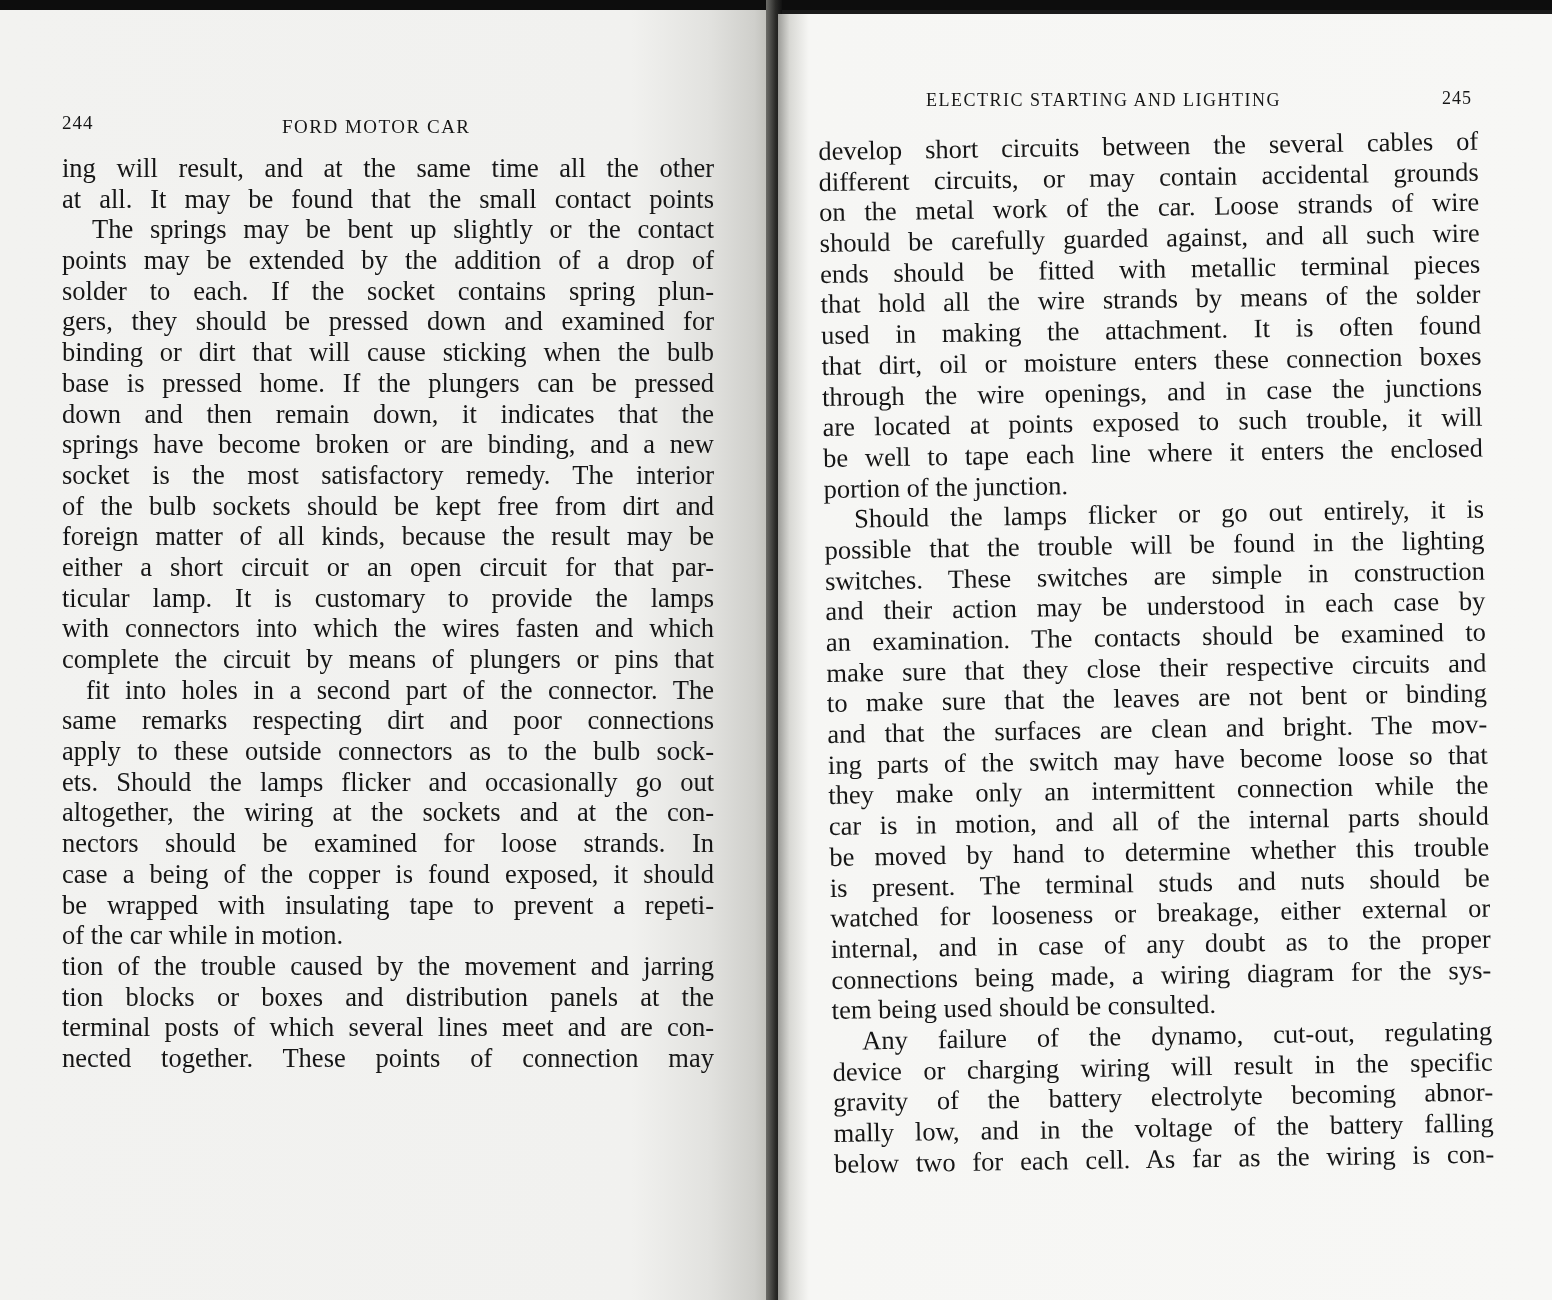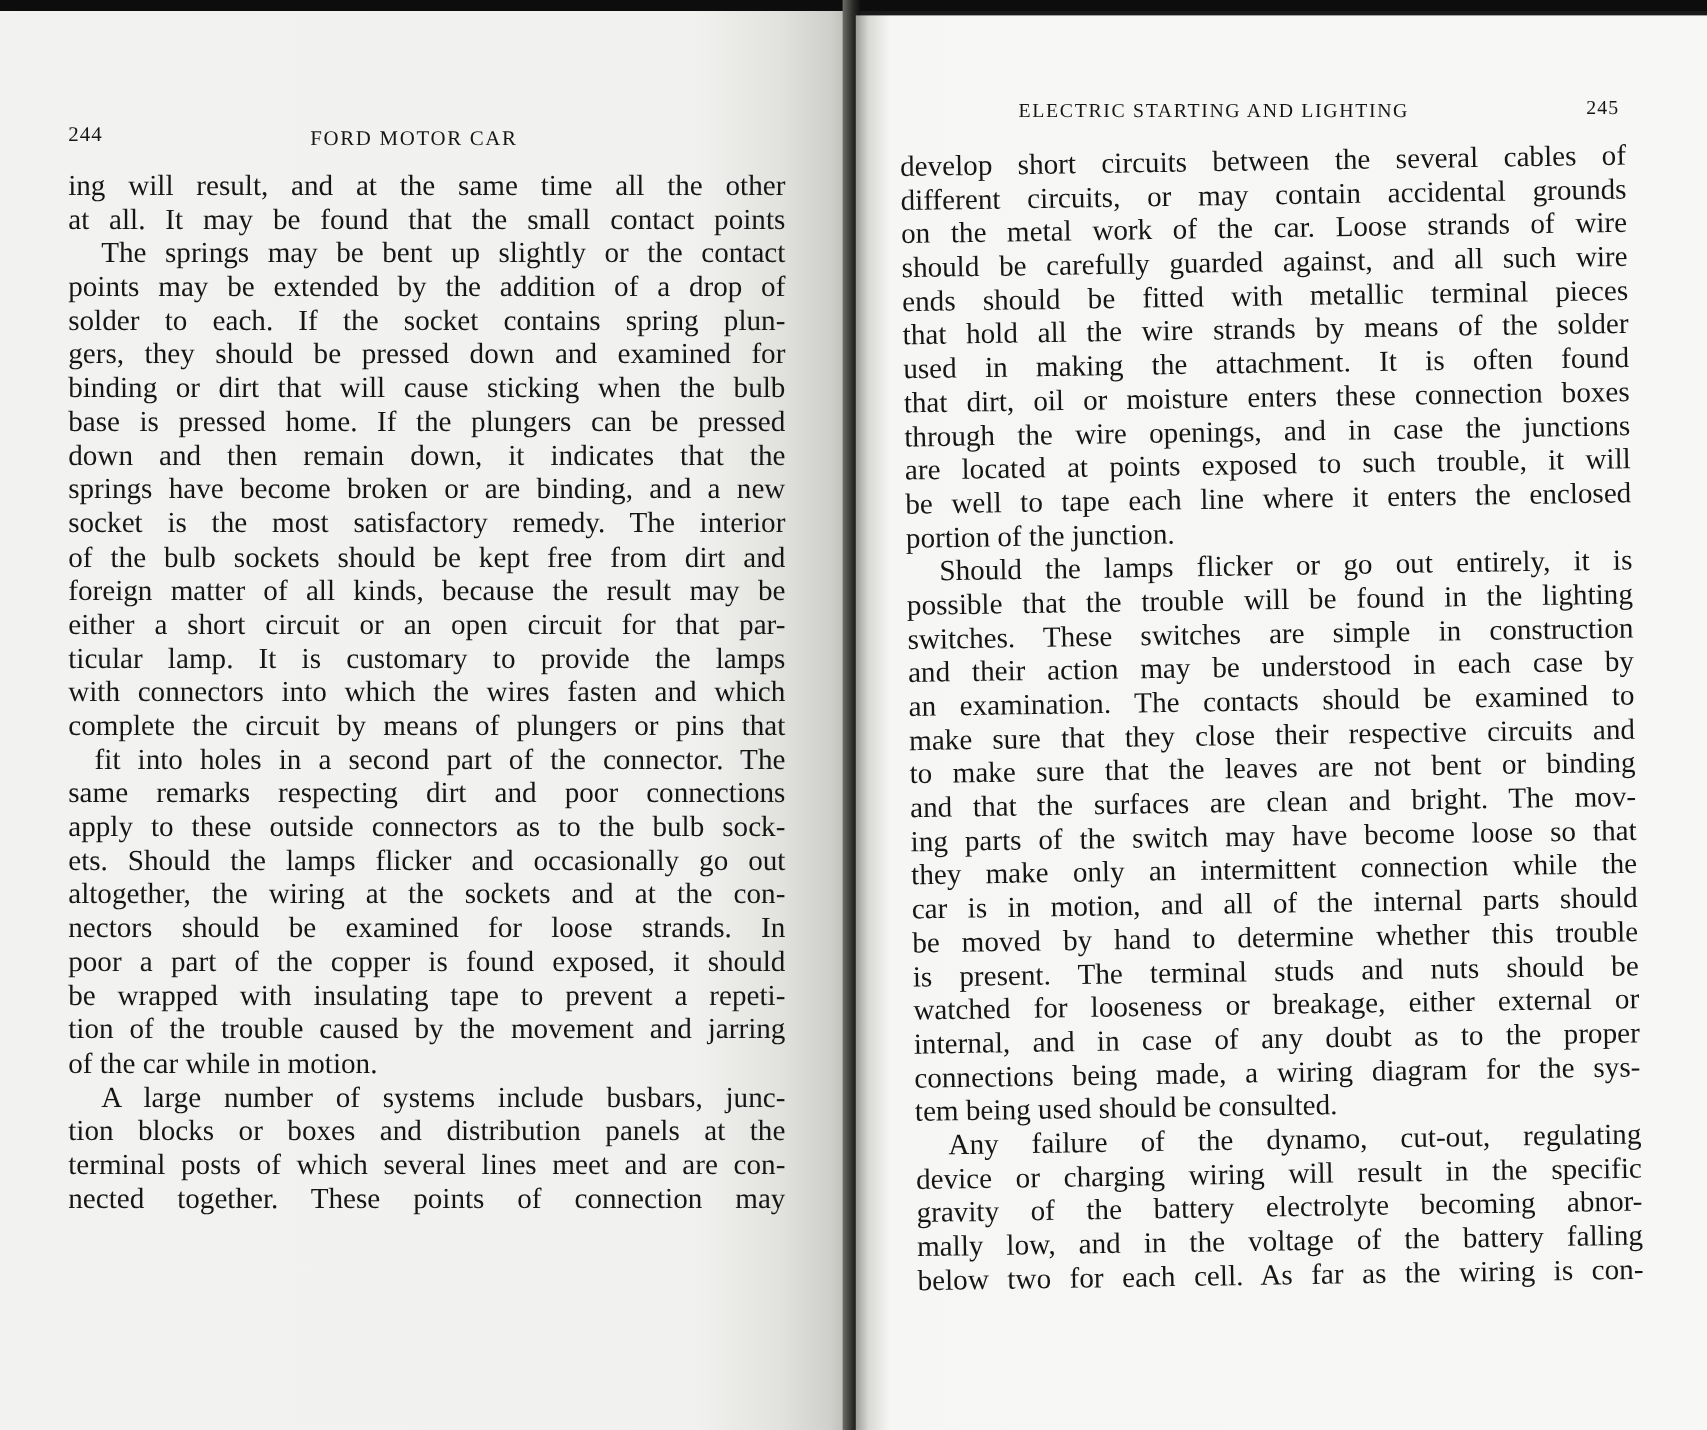--- a/index.html
+++ b/index.html
@@ -49,25 +49,24 @@
         <span class="line" style="white-space: nowrap;"><span style="white-space: nowrap; word-spacing: 0px;">either a short circuit or an open circuit for that par-</span></span>
         <span class="line" style="white-space: nowrap;"><span style="white-space: nowrap; word-spacing: 0px; margin-top: 40px;">ticular lamp.  It is customary to provide the lamps</span></span>
         <span class="line" style="white-space: nowrap;"><span style="white-space: nowrap; word-spacing: 0px;">with connectors into which the wires fasten and which</span></span>
         <span class="line" style="white-space: nowrap;"><span style="white-space: nowrap; word-spacing: 0px;">complete the circuit by means of plungers or pins that</span></span>
         <span class="line" style="white-space: nowrap;"><span style="white-space: nowrap; word-spacing: 0px; margin-left: 24px;">fit into holes in a second part of the connector.  The</span></span>
         <span class="line" style="white-space: nowrap;"><span style="white-space: nowrap; word-spacing: 0px;">same remarks respecting dirt and poor connections</span></span>
         <span class="line" style="white-space: nowrap;"><span style="white-space: nowrap; word-spacing: 0px;">apply to these outside connectors as to the bulb sock-</span></span>
         <span class="line" style="white-space: nowrap;"><span style="white-space: nowrap; word-spacing: 0px;">ets.  Should the lamps flicker and occasionally go out</span></span>
         <span class="line" style="white-space: nowrap;"><span style="white-space: nowrap; word-spacing: 0px;">altogether, the wiring at the sockets and at the con-</span></span>
         <span class="line" style="white-space: nowrap;"><span style="white-space: nowrap; word-spacing: 0px;">nectors should be examined for loose strands.  In</span></span>
-        <span class="line" style="white-space: nowrap;"><span style="white-space: nowrap; word-spacing: 0px;">poor a part of the copper is found exposed, it should</span></span>
+        <span class="line" style="white-space: nowrap;"><span style="white-space: nowrap; word-spacing: 0px;">case a being of the copper is found exposed, it should</span></span>
         <span class="line" style="white-space: nowrap;"><span style="white-space: nowrap; word-spacing: 0px;">be wrapped with insulating tape to prevent a repeti-</span></span>
+        <span class="line last">of the car while in motion.</span>
         <span class="line" style="white-space: nowrap;"><span style="white-space: nowrap; word-spacing: 0px;">tion of the trouble caused by the movement and jarring</span></span>
-        <span class="line last">of the car while in motion.</span>
-        <span class="line indent" style="white-space: nowrap;"><span style="white-space: nowrap; word-spacing: 0px;">A large number of systems include busbars, junc-</span></span>
         <span class="line" style="white-space: nowrap;"><span style="white-space: nowrap; word-spacing: 0px;">tion blocks or boxes and distribution panels at the</span></span>
         <span class="line" style="white-space: nowrap;"><span style="white-space: nowrap; word-spacing: 0px;">terminal posts of which several lines meet and are con-</span></span>
         <span class="line" style="white-space: nowrap;"><span style="white-space: nowrap; word-spacing: 0px;">nected together.  These points of connection may</span></span>
       </div>
   </div>
 
   <div class="gutter"></div>
 
   <div class="page right">
     <div class="header ptitle">ELECTRIC STARTING AND LIGHTING</div>

